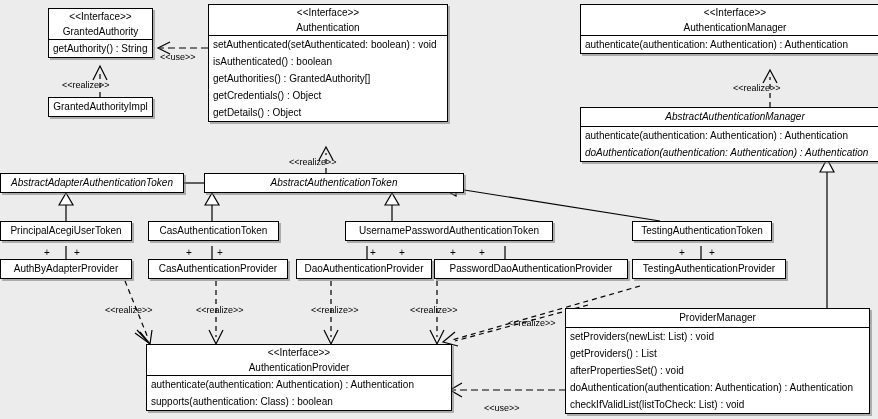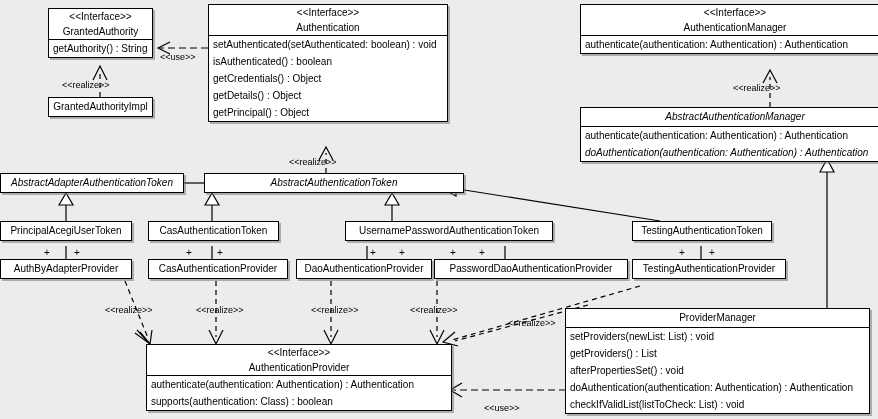--- a/index.html
+++ b/index.html
@@ -196,23 +196,23 @@
 
   <div class="uml-class" style="left:208px;top:4px;width:240px;">
     <div class="hdr">
       <span class="stereo">&lt;&lt;Interface&gt;&gt;</span>
       <span class="cname">Authentication</span>
     </div>
     <div class="sep"></div>
     <div class="ops">
       <div class="op">setAuthenticated(setAuthenticated: boolean) : void</div>
       <div class="op">isAuthenticated() : boolean</div>
+      <div class="op">getAuthorities() : GrantedAuthority[]</div>
       <div class="op">getCredentials() : Object</div>
       <div class="op">getDetails() : Object</div>
-      <div class="op">getPrincipal() : Object</div>
     </div>
   </div>
 
   <div class="uml-class" style="left:580px;top:4px;width:310px;">
     <div class="hdr">
       <span class="stereo">&lt;&lt;Interface&gt;&gt;</span>
       <span class="cname">AuthenticationManager</span>
     </div>
     <div class="sep"></div>
     <div class="ops">

